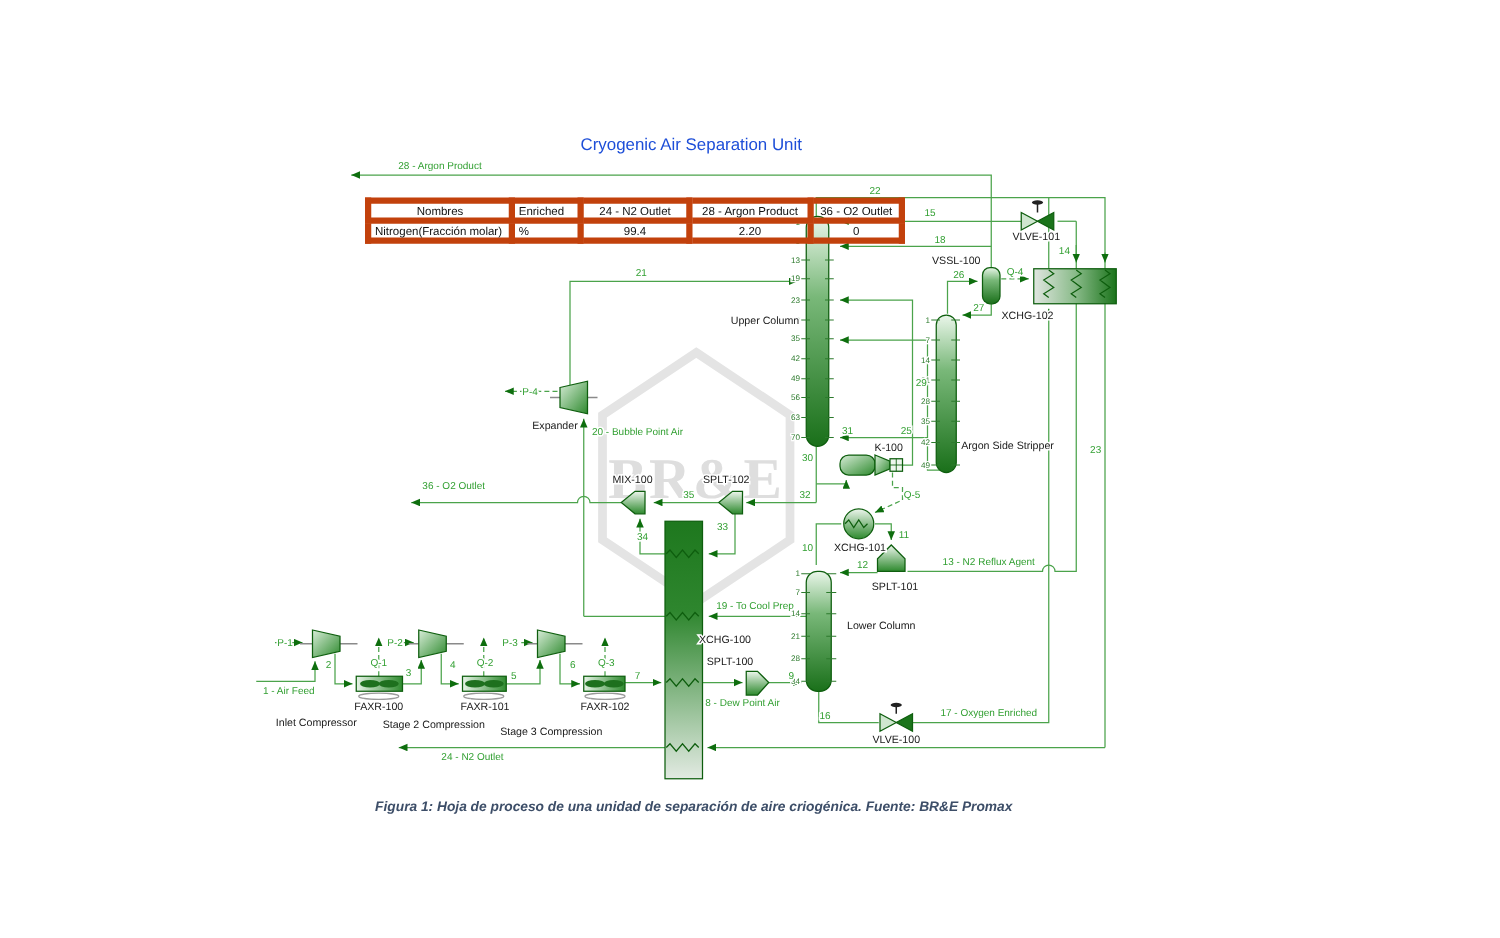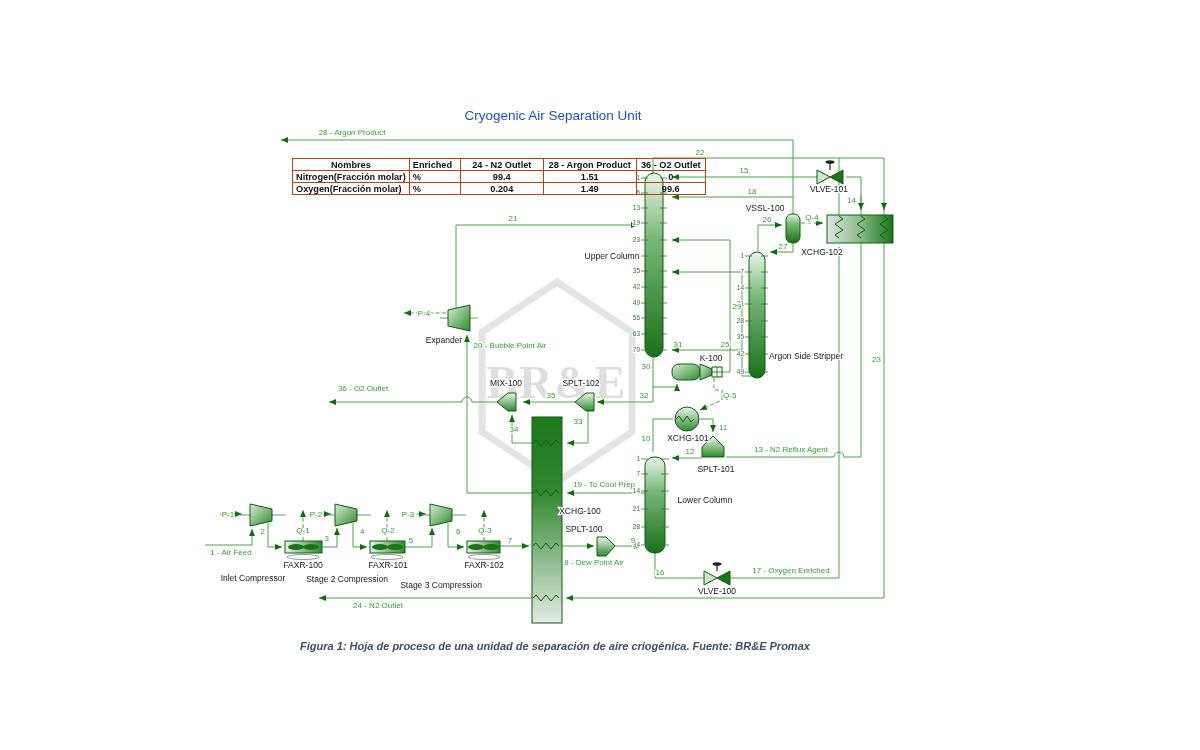--- a/index.html
+++ b/index.html
@@ -4,22 +4,22 @@
 <style>
   html,body{margin:0;padding:0;background:#fff;}
   #page{position:relative;width:1200px;height:750px;background:#fff;overflow:hidden;
         font-family:"Liberation Sans",sans-serif;}
   #title{position:absolute;left:353px;top:108px;width:400px;text-align:center;
          font-size:13.5px;font-weight:normal;color:#1d4ed8;}
   #caption{position:absolute;left:105px;top:640px;width:900px;text-align:center;
            font-style:italic;font-weight:600;font-size:11px;color:#3d4e68;}
   #proptable{position:absolute;left:292px;top:158px;border-collapse:collapse;
              font-size:9.2px;color:#111;}
-  #proptable td,#proptable th{border:1px solid #c2410c;padding:0 3px;height:11px;
-             font-weight:bold;white-space:nowrap;margin-left:26px;}
+  #proptable td,#proptable th{border:5px solid #c2410c;padding:0 3px;height:11px;
+             font-weight:normal;white-space:nowrap;margin-left:26px;}
   #proptable tr:first-child th{text-align:center;}
   #proptable td.num{text-align:center;}
   #proptable{border:1px solid #7a7a7a;}
   svg{position:absolute;left:0;top:0;}
   .ln{stroke:#4ba34b;stroke-width:1;fill:none;}
   .dsh{stroke:#4ba34b;stroke-width:1;fill:none;stroke-dasharray:4 2.5;}
   .eqs{stroke:#0e5e0e;stroke-width:1;}
   .st{font-size:8px;fill:#33a033;paint-order:stroke;stroke:#fff;stroke-width:2.5px;}
   .eq{font-size:8.5px;fill:#1a1a1a;paint-order:stroke;stroke:#fff;stroke-width:2.5px;}
   .tr{font-size:6.5px;fill:#2c7a2c;paint-order:stroke;stroke:#fff;stroke-width:2px;}
@@ -306,28 +306,21 @@
     <th style="width:104px">Nombres</th>
     <th style="width:44px;text-align:left">Enriched</th>
     <th style="width:76px">24 - N2 Outlet</th>
     <th style="width:86px">28 - Argon Product</th>
     <th style="width:62px">36 - O2 Outlet</th>
   </tr>
   <tr>
     <td>Nitrogen(Fracción molar)</td>
     <td>%</td>
     <td class="num">99.4</td>
-    <td class="num">1.51</td>
+    <td class="num">2.20</td>
     <td class="num">0</td>
-  </tr>
-  <tr>
-    <td>Oxygen(Fracción molar)</td>
-    <td>%</td>
-    <td class="num">0.204</td>
-    <td class="num">1.49</td>
-    <td class="num">99.6</td>
   </tr>
 </tbody>
     </table>
 
 <div id="caption">Figura 1: Hoja de proceso de una unidad de separación de aire criogénica. Fuente: BR&amp;E Promax</div>
 
 </div>
 
 </body></html>

